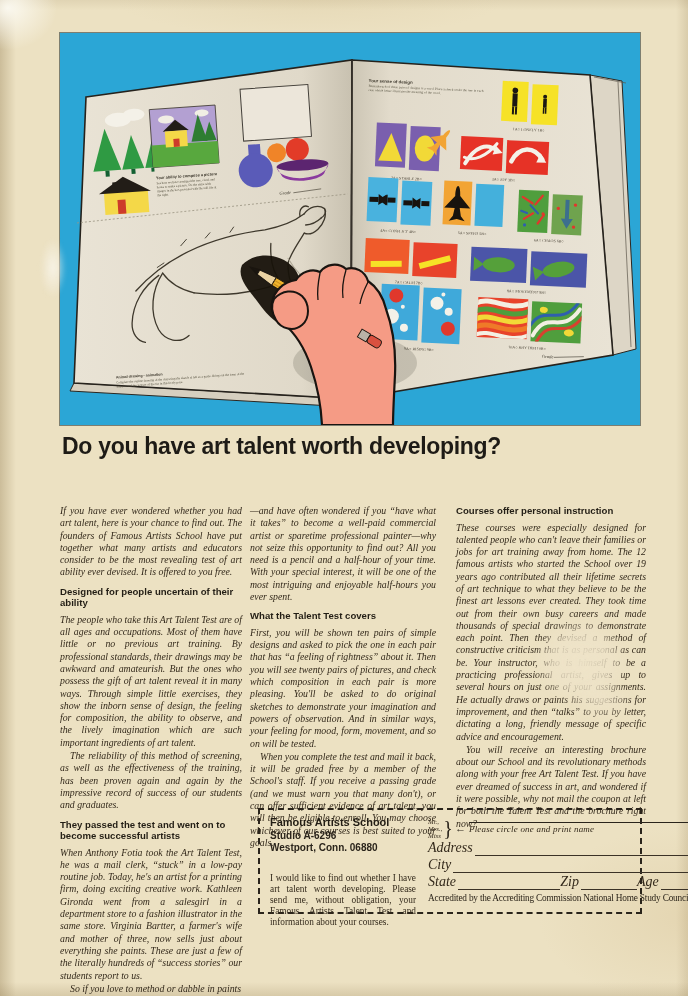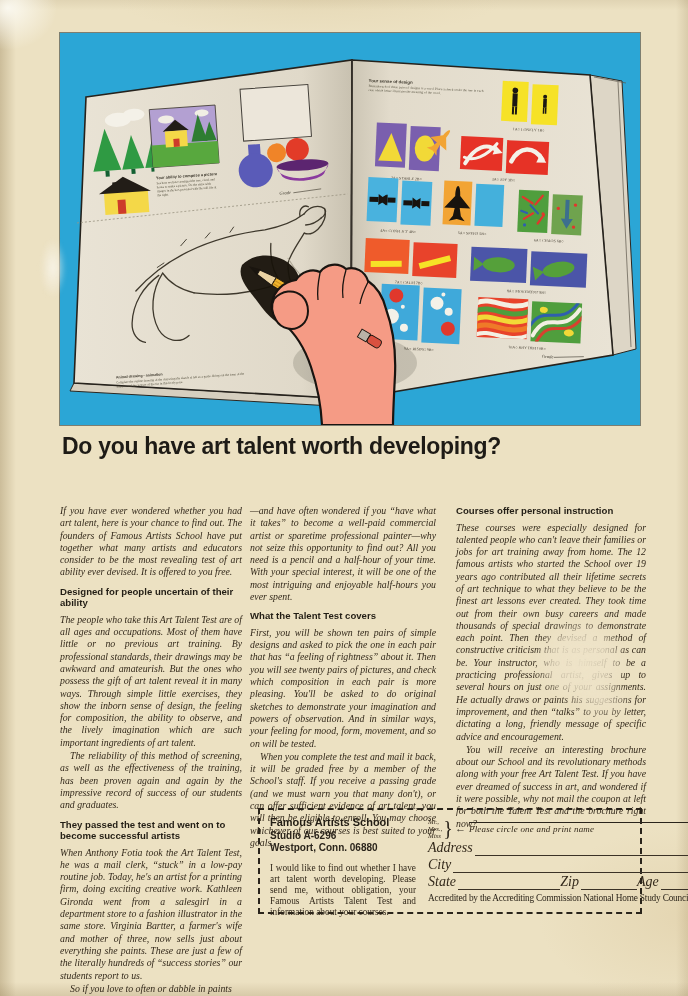--- a/index.html
+++ b/index.html
@@ -27,21 +27,21 @@
   .col3{left:432px;width:190px;margin-left:24px;}
   .col p{margin:0 0 1px 0;font-style:italic;}
   .col p.indent{text-indent:10px;}
   .col h3{font-family:"Liberation Sans",sans-serif;font-size:9.6px;line-height:11.5px;
     margin:7px 0 5px 0;color:#231e15;text-align:left;letter-spacing:0;}
   .coupon{position:absolute;left:258px;top:808px;width:384px;height:106px;
     border:2px dashed #2a241b;display:flex;padding:6px 8px 4px 10px;box-sizing:border-box;gap:12px;}
   .coupon-left{width:146px;flex:none;}
   .coupon-school{font-family:"Liberation Sans",sans-serif;font-weight:bold;font-size:11px;color:#221d14;margin:0 0 2px 0;}
   .coupon-studio,.coupon-addr{font-family:"Liberation Sans",sans-serif;font-weight:bold;font-size:10px;color:#2a241b;margin:0 0 1px 0;}
-  .coupon-body{font-size:9.3px;line-height:10.9px;text-align:justify;margin-top:10px;}
+  .coupon-body{font-size:9.3px;line-height:10.9px;text-align:justify;margin-top:20px;}
   .coupon-right{flex:1;position:relative;font-size:9.5px;}
   .titles-row{display:flex;align-items:center;height:22px;margin-top:1px;}
   .titles-stack{display:flex;flex-direction:column;font-style:italic;font-size:6.8px;line-height:7px;}
   .brace{font-size:20px;font-weight:normal;margin:0 2px 0 1px;color:#2a241b;}
   .arrow-glyph{font-size:11px;margin-right:3px;color:#2a241b;}
   .circle-note{font-style:italic;font-size:9px;letter-spacing:.2px;border-top:1.4px solid #2a241b;padding-top:1px;flex:1;}
   .form-row{display:flex;align-items:flex-end;height:17px;}
   .form-label{font-style:italic;font-size:14px;padding-right:2px;}
   .form-line{flex:1;border-bottom:1.2px solid #3b3226;height:11px;}
   .form-line.short{flex:0 0 56px;}
@@ -361,21 +361,21 @@
     <span>Do you have art talent worth developing?</span><br>
   </div>
 
   <div class="col col1">
     <p>If you have ever wondered whether you had art talent, here is your chance to find out. The founders of Famous Artists School have put together what many artists and educators consider to be the most revealing test of art ability ever devised. It is offered to you free.</p>
     <h3>Designed for people uncertain of their ability</h3>
     <p>The people who take this Art Talent Test are of all ages and occupations. Most of them have little or no previous art training. By professional standards, their drawings may be awkward and amateurish. But the ones who possess the gift of art talent reveal it in many ways. Through simple little exercises, they show the inborn sense of design, the feeling for composition, the ability to observe, and the lively imagination which are such important ingredients of art talent.</p>
     <p class="indent">The reliability of this method of screening, as well as the effectiveness of the training, has been proven again and again by the impressive record of success of our students and graduates.</p>
     <h3>They passed the test and went on to become successful artists</h3>
     <p>When Anthony Fotia took the Art Talent Test, he was a mail clerk, “stuck” in a low-pay routine job. Today, he's an artist for a printing firm, doing exciting creative work. Kathleen Gironda went from a salesgirl in a department store to a fashion illustrator in the same store. Virginia Bartter, a farmer's wife and mother of three, now sells just about everything she paints. These are just a few of the literally hundreds of “success stories” our students report to us.</p>
-    <p class="indent">So if you love to often or dabble in paints</p>
+    <p class="indent">So if you love to method or dabble in paints</p>
   </div>
 
   <div class="col col2">
     <p>—and have often wondered if you “have what it takes” to become a well-paid commercial artist or sparetime professional painter—why not seize this opportunity to find out? All you need is a pencil and a half-hour of your time. With your special interest, it will be one of the most intriguing and enjoyable half-hours you ever spent.</p>
     <h3>What the Talent Test covers</h3>
     <p>First, you will be shown ten pairs of simple designs and asked to pick the one in each pair that has “a feeling of rightness” about it. Then you will see twenty pairs of pictures, and check which composition in each pair is more pleasing. You'll be asked to do original sketches to demonstrate your imagination and powers of observation. And in similar ways, your feeling for mood, form, movement, and so on will be tested.</p>
     <p class="indent">When you complete the test and mail it back, it will be graded free by a member of the School's staff. If you receive a passing grade (and we must warn you that many don't), or can offer sufficient evidence of art talent, you will then be eligible to enroll. You may choose whichever of our courses is best suited to your goals.</p>
   </div>
 
   <div class="col col3">

